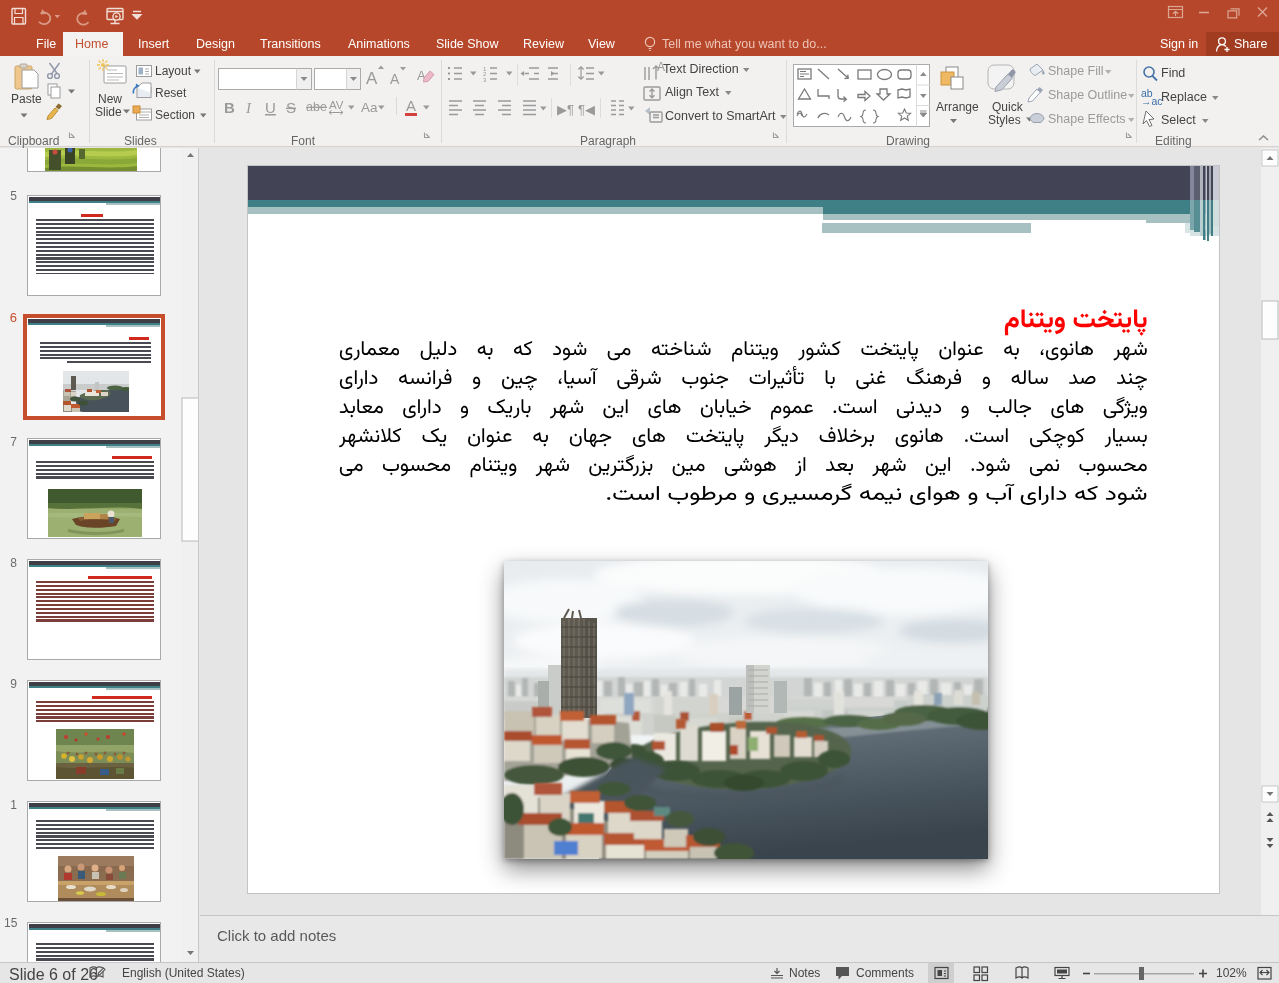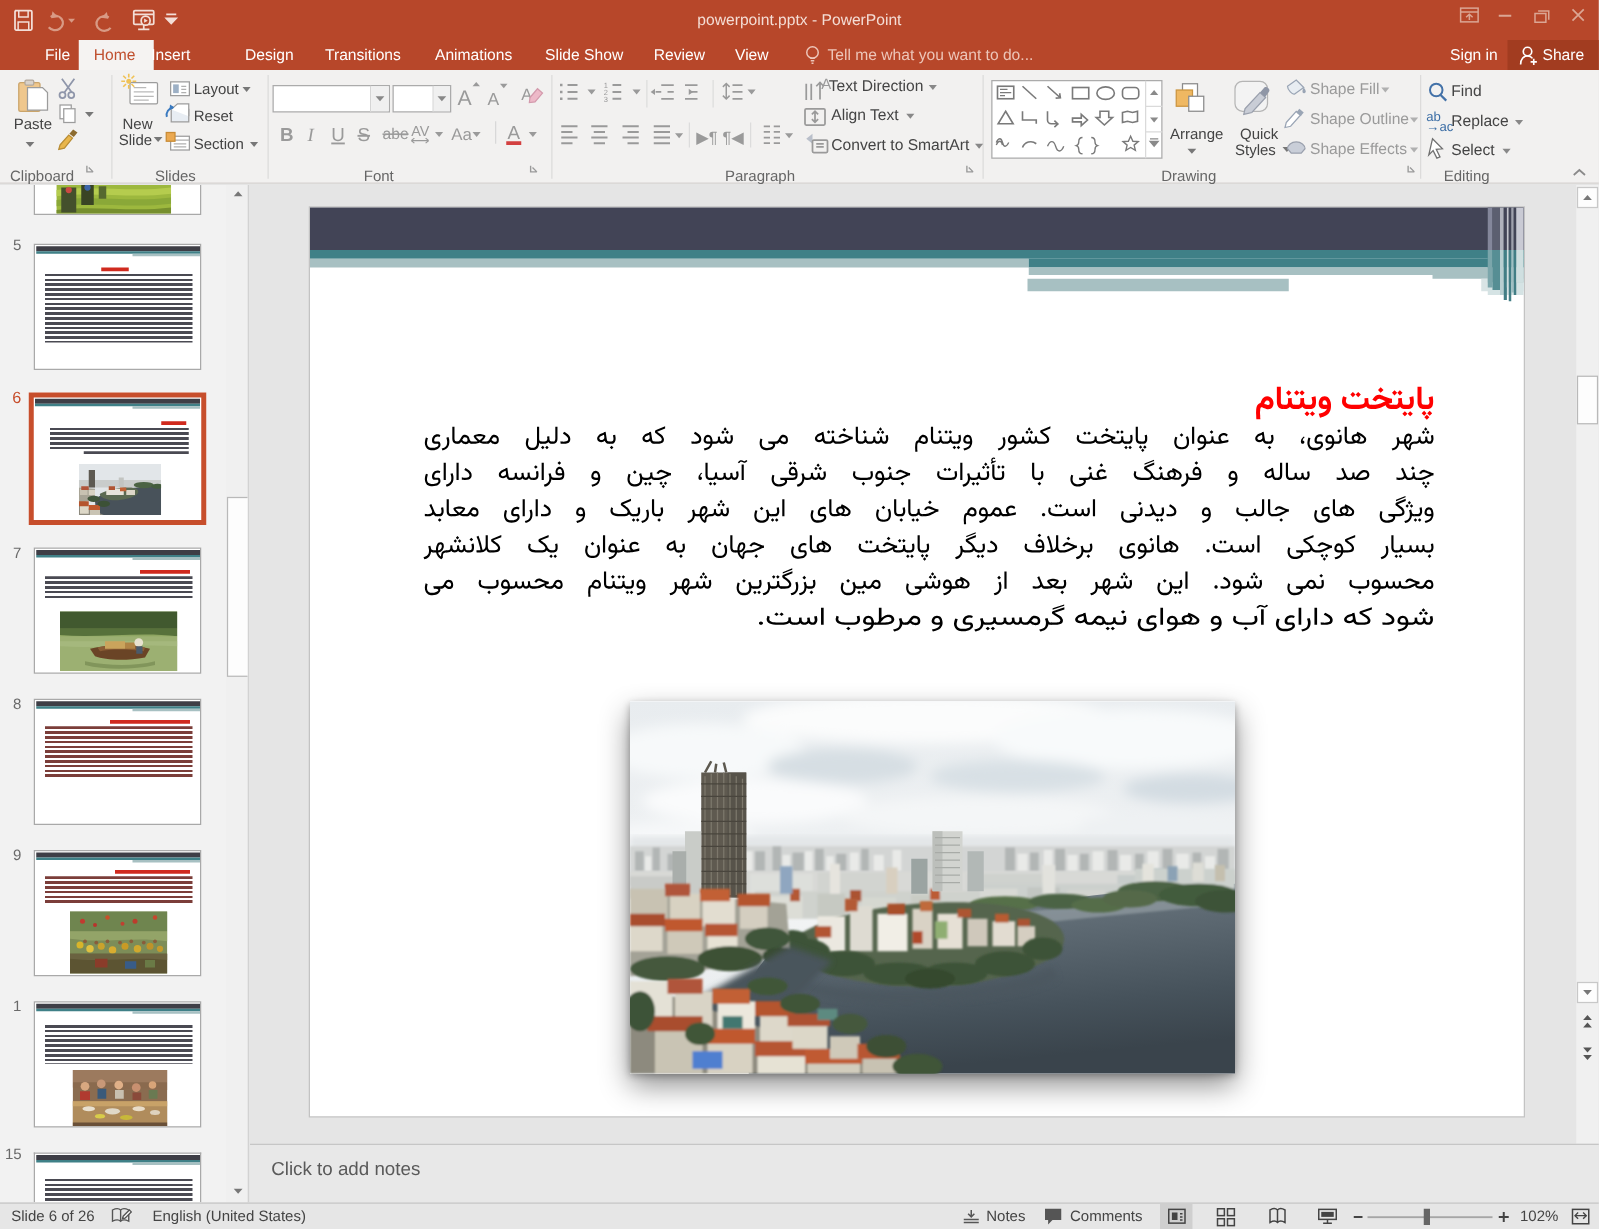--- a/index.html
+++ b/index.html
@@ -36,37 +36,36 @@
   </g>
   <path d="M45.5 11 h5.5 l-2.75 3.2 z" fill="#d89a85"></path>
   <g stroke="#f3ded7" stroke-width="1.4" fill="none">
    <rect x="98" y="4.5" width="16" height="11" rx="1"></rect>
    <path d="M98 7.5 h16 M106 15.5 v4 m-4.5 0 h9"></path>
    <circle cx="107.5" cy="12.5" r="3.6" fill="#b7472a"></circle>
    <path d="M106.3 10.8 v3.4 l2.9 -1.7 z" fill="#f3ded7" stroke="none"></path>
   </g>
   <path d="M124 7.5 h8 m-8 3.2 l4 4.2 4 -4.2 z" stroke="#f3ded7" stroke-width="1.3" fill="#f3ded7"></path>
  </svg>
- <div class="abs ttext" style="left:0;top:9px;width:1279px;text-align:center;font-size:12.5px;color:#f4ddd5">powerpoint.pptx - PowerPoint</div>
  <svg class="abs" style="left:1165px;top:5px" width="112" height="14" viewBox="0 0 112 14">
   <g stroke="#dba694" stroke-width="1.2" fill="none">
    <rect x="3.5" y="1.5" width="14" height="11"></rect>
         <path d="M3.5 4.5 h14 M10.5 11 V6.8 m-2.6 2 l2.6-2.4 2.6 2.4"></path>
    <path d="M34 7.5 h10" stroke-width="1.6"></path>
    <path d="M65.5 3.8 h8.5 v7 M63 5.8 h8.7 v7 h-8.7 z"></path>
    <path d="M93 2.5 l9 9 m0 -9 l-9 9" stroke-width="1.4"></path>
   </g>
  </svg>
 </div>
 <div id="tabrow">
  <div class="abs" style="left:63px;top:0;width:60px;height:24px;background:#f5f3f2"></div>
  <div class="tabs abs" style="top:5px;left:0;width:100%">
   <span style="position:absolute;left:36px">File</span>
   <span style="position:absolute;left:75px;color:#c0502f">Home</span>
-  <span style="position:absolute;left:121px">Insert</span>
+  <span style="position:absolute;left:138px">Insert</span>
   <span style="position:absolute;left:196px">Design</span>
   <span style="position:absolute;left:260px">Transitions</span>
   <span style="position:absolute;left:348px">Animations</span>
   <span style="position:absolute;left:436px">Slide Show</span>
   <span style="position:absolute;left:523px">Review</span>
   <span style="position:absolute;left:588px">View</span>
   <span style="position:absolute;left:662px;color:#edc5b8">Tell me what you want to do...</span>
   <span style="position:absolute;left:1160px;color:#fff">Sign in</span>
  </div>
  <svg class="abs" style="left:643px;top:4px" width="16" height="17" viewBox="0 0 16 17">
@@ -84,21 +83,21 @@
         </g>
   </svg>
   <span style="position:absolute;left:28px;top:5px;color:#fff;font-size:12.5px">Share</span>
  </div>
 </div>
 <div id="ribbon">
  <div class="glabel" style="left:8px;width:52px">Clipboard</div>
  <div class="glabel" style="left:124px;width:52px">Slides</div>
  <div class="glabel" style="left:291px;width:52px">Font</div>
  <div class="glabel" style="left:580px;width:52px">Paragraph</div>
- <div class="glabel" style="left:929px;width:52px">Drawing</div>
+ <div class="glabel" style="left:886px;width:52px">Drawing</div>
  <div class="glabel" style="left:1155px;width:52px">Editing</div>
  <div class="gdiv" style="left:89px"></div>
  <div class="gdiv" style="left:214px"></div>
  <div class="gdiv" style="left:441px"></div>
  <div class="gdiv" style="left:786px"></div>
  <div class="gdiv" style="left:1136px"></div>
  <svg class="abs" style="left:0;top:0" width="1279" height="91" viewBox="0 0 1279 91">
 
   <g>
    <rect x="15" y="10" width="17" height="23" rx="1.5" fill="#efc78d" stroke="#caa46a" stroke-width="1"></rect>
@@ -2248,21 +2247,21 @@
   <rect x="1" y="638" width="16" height="16" fill="#fdfdfd" stroke="#c8c8c8"></rect>
       <path d="M5.5 644 h7 l-3.5 4 z" fill="#777"></path>
   <path d="M5.5 668 l3.5-4 3.5 4 z M5.5 674 l3.5-4 3.5 4 z" fill="#555"></path>
   <path d="M5.5 690 h7 l-3.5 4 z M5.5 696 h7 l-3.5 4 z" fill="#555"></path>
  </svg>
 </div>
 <div id="notes">
     <div style="position:absolute;left:17px;top:11px;color:#595959;font-size:15px">Click to add notes</div>
   </div>
 <div id="statusbar">
- <div class="abs" style="left:9px;top:3px;font-size:12px;color:#444">Slide 6 of 26</div>
+ <div class="abs" style="left:9px;top:3px;font-size:16px;color:#444">Slide 6 of 26</div>
  <svg class="abs" style="left:88px;top:2px" width="18" height="16" viewBox="0 0 18 16">
   <g stroke="#555" stroke-width="1.1" fill="none">
         <path d="M2 3 c3-1.5 5-1.5 6.5 0 c1.5-1.5 3.5-1.5 6.5 0 v9 c-3-1.5-5-1.5-6.5 0 c-1.5-1.5-3.5-1.5-6.5 0 z M8.5 3 v9"></path>
         <path d="M10.5 8 l5-5 1.5 1.5 -5 5 -2 .5 z" fill="#fff"></path>
       </g>
  </svg>
  <div class="abs" style="left:122px;top:3px;font-size:12px;color:#444">English (United States)</div>
  <svg class="abs" style="left:768px;top:2px" width="18" height="16" viewBox="0 0 18 16">
   <g stroke="#555" stroke-width="1.2" fill="none">
         <path d="M3 10.5 h12 M3 13 h12 M9 3 v5 m-2.5-2 l2.5 2.5 2.5-2.5"></path>

